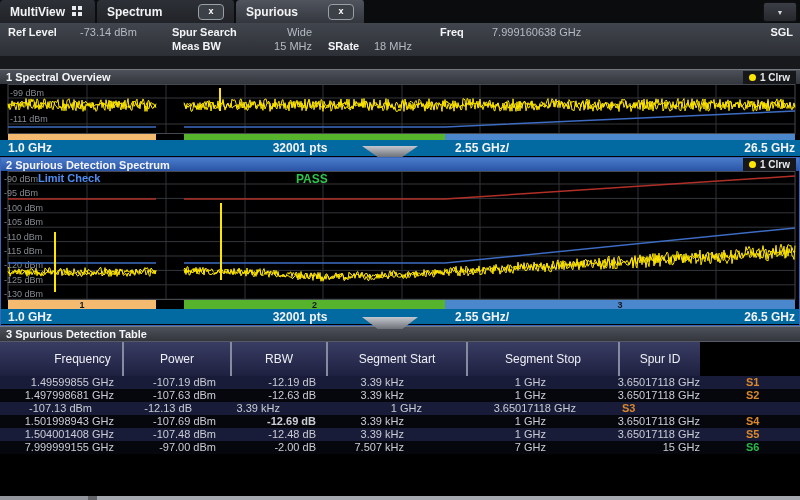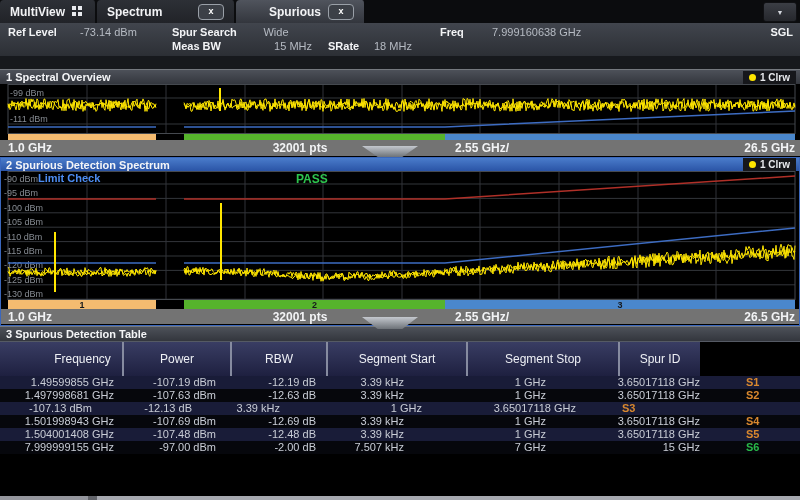--- a/index.html
+++ b/index.html
@@ -42,21 +42,21 @@
           font-size:11px;font-weight:bold;color:#f4f5f7;padding-left:6px;box-sizing:border-box}
   .wtitle.blue{background:linear-gradient(#4a7ccb,#2a54a6);border-top:1px solid #7099dd}
   .legend{position:absolute;right:4px;top:1px;height:13px;background:#16171b;
           display:flex;align-items:center;gap:4px;padding:0 6px;font-size:10px;font-weight:bold;color:#e8eaee}
   .tracedot{width:7px;height:7px;border-radius:50%;background:#ffe600}
 
   .plot{left:0;width:800px;background:#000}
   .segbar{left:0;width:800px;background:#000}
   .seg{position:absolute;top:0;height:100%;display:flex;align-items:center;justify-content:center;
        font-size:9px;font-weight:bold;color:#15181c}
-  .axisrow{left:0;width:800px;height:16px;background:#737373;font-size:12px;font-weight:bold;color:#f2f3f5}
+  .axisrow{left:0;width:800px;height:16px;background:#0369a1;font-size:12px;font-weight:bold;color:#f2f3f5}
   .axisrow div{position:absolute;top:1px}
 
   .splitter{width:56px;height:11px;background:linear-gradient(#c4c8ce,#6d7278);
             clip-path:polygon(0 0,100% 0,72% 100%,28% 100%);z-index:5}
 
   #w2frame{left:0;top:157px;width:798px;height:167px;border:1px solid #3a67bd;pointer-events:none;z-index:4}
 
   #limitcheck{left:38px;top:172px;font-size:11px;font-weight:bold;color:#4d8df2;z-index:3}
   #passlabel{left:296px;top:172px;font-size:12px;font-weight:bold;color:#2dc44e;z-index:3}
 
@@ -91,35 +91,35 @@
         <div></div>
         <div></div>
         <div></div>
         <div></div>
       </span>
   </div>
   <div class="tab" style="width:139px;justify-content:space-between">
     <span>Spectrum</span>
     <span class="closebtn">x</span>
   </div>
-  <div class="tab active" style="width:130px;justify-content:flex-end">
+  <div class="tab active" style="width:130px;justify-content:space-between">
     <span>Spurious</span>
     <span class="closebtn">x</span>
   </div>
 </div>
 <div class="abs" id="dropbtn">
   <span>▼</span>
 </div>
 
 <div class="abs" id="settings">
   <span class="abs lbl sline1" style="left:8px">Ref Level</span>
   <span class="abs val sline1" style="left:80px">-73.14 dBm</span>
   <span class="abs lbl sline1" style="left:172px">Spur Search</span>
   <span class="abs lbl sline2" style="left:172px">Meas BW</span>
-  <span class="abs val sline1" style="left:240px;width:72px;text-align:center">Wide</span>
+  <span class="abs val sline1" style="left:240px;width:72px;text-align:right">Wide</span>
   <span class="abs val sline2" style="left:240px;width:72px;text-align:right">15 MHz</span>
   <span class="abs lbl sline2" style="left:328px">SRate</span>
   <span class="abs val sline2" style="left:374px">18 MHz</span>
   <span class="abs lbl sline1" style="left:440px">Freq</span>
   <span class="abs val sline1" style="left:492px">7.999160638 GHz</span>
   <span class="abs lbl sline1" style="right:7px">SGL</span>
 </div>
 <div class="abs" id="parow">
   <span>PA</span>
 </div>
@@ -270,21 +270,21 @@
       <div class="td c1" style="width: 108px;">-107.13 dBm</div>
       <div class="td c2" style="width: 100px;">-12.13 dB</div>
       <div class="td c3" style="width: 96px;">3.39 kHz</div>
       <div class="td c4" style="width: 140px;">1 GHz</div>
       <div class="td c5" style="width: 152px;">3.65017118 GHz</div>
       <div class="td c6" style="width: 80px; color: rgb(217, 136, 46);">S3</div>
     </div>
     <div class="tr even">
       <div class="td c0" style="width: 124px;">1.501998943 GHz</div>
       <div class="td c1" style="width: 108px;">-107.69 dBm</div>
-      <div class="td c2" style="width: 100px;">-12.69 dB</div>
+      <div class="td c2" style="width: 100px; font-weight: bold;">-12.69 dB</div>
       <div class="td c3" style="width: 96px;">3.39 kHz</div>
       <div class="td c4" style="width: 140px;">1 GHz</div>
       <div class="td c5" style="width: 152px;">3.65017118 GHz</div>
       <div class="td c6" style="width: 80px; color: rgb(217, 136, 46);">S4</div>
     </div>
     <div class="tr odd">
       <div class="td c0" style="width: 124px;">1.504001408 GHz</div>
       <div class="td c1" style="width: 108px;">-107.48 dBm</div>
       <div class="td c2" style="width: 100px;">-12.48 dB</div>
       <div class="td c3" style="width: 96px;">3.39 kHz</div>

